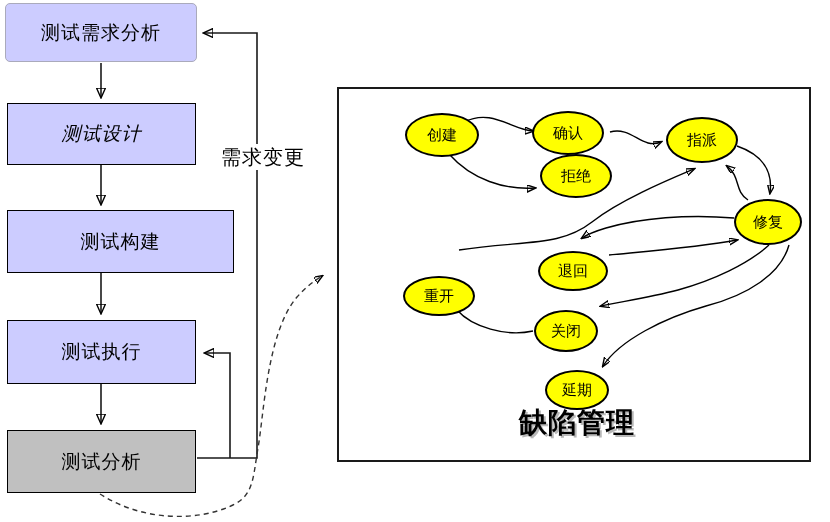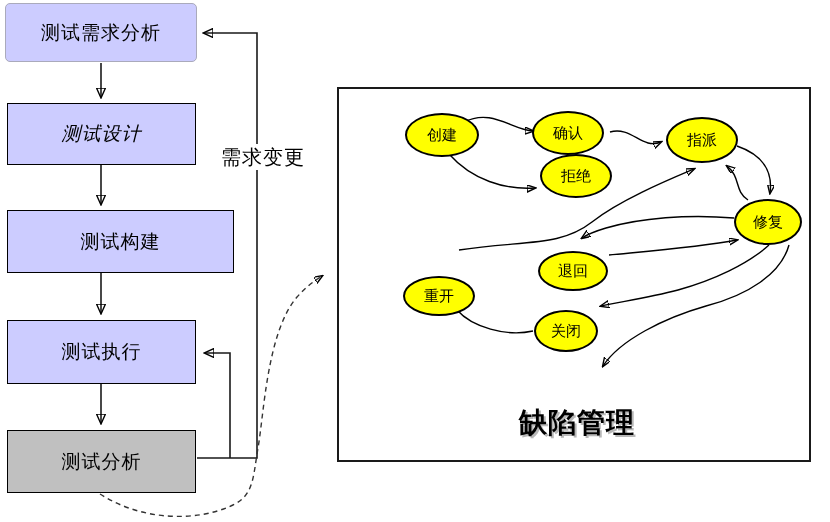--- a/index.html
+++ b/index.html
@@ -130,16 +130,19 @@
   </div>
   <div class="state-node" id="sn-reopen">
     <span>重开</span>
   </div>
   <div class="state-node" id="sn-return">
     <span>退回</span>
   </div>
   <div class="state-node" id="sn-close">
     <span>关闭</span>
   </div>
+  <div class="state-node" id="sn-defer">
+    <span>延期</span>
+  </div>
 
   <div id="defect-title">缺陷管理</div>
 
 </div>
 
 </body></html>

